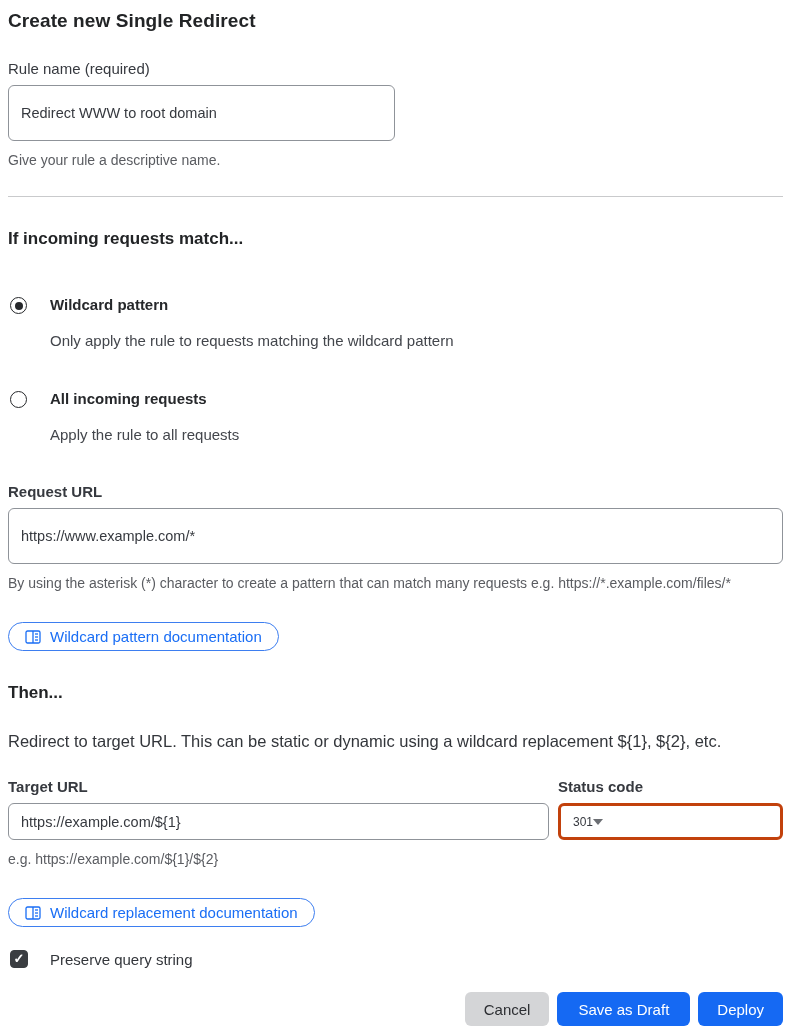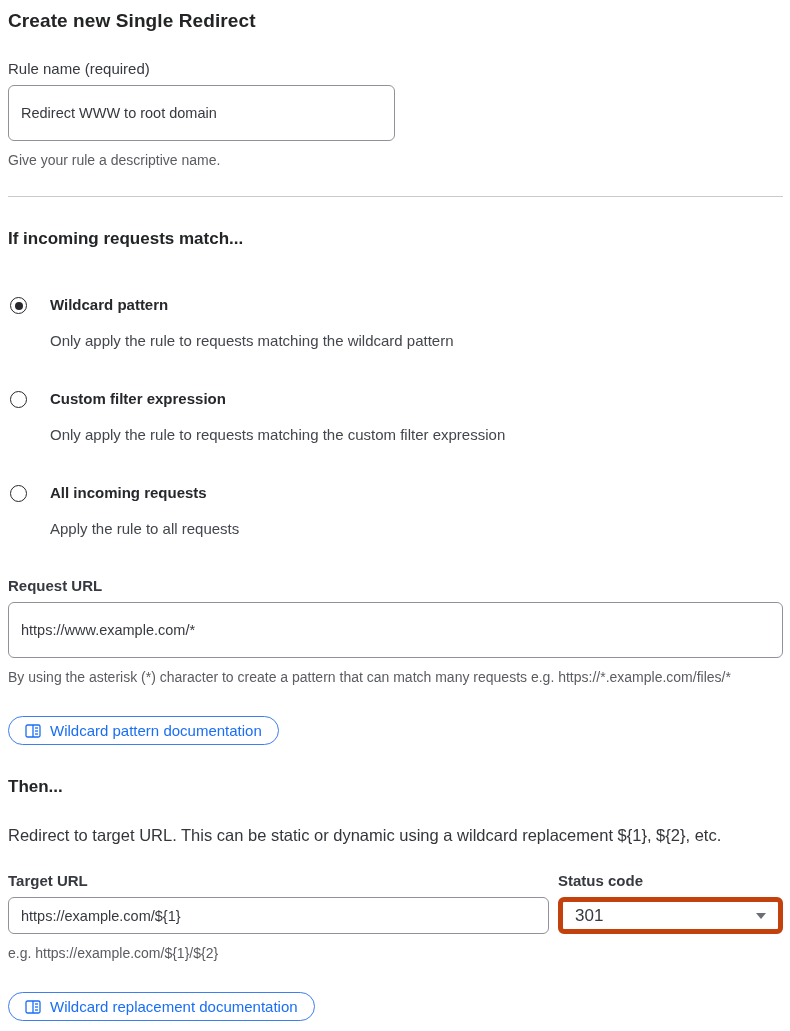--- a/index.html
+++ b/index.html
@@ -131,27 +131,26 @@
     margin-top: 26px;
   }
   .target-col { flex: 1 1 auto; }
   .status-col { flex: 0 0 225px; }
   .target-row .field-label { margin-top: 0; }
   .target-row .text-input { height: 37px; }
 
   .select-box {
     display: flex;
     align-items: center;
-    justify-content: space-between;
     height: 37px;
-    border: 5px solid #c2410c;
+    border: 3px solid #c2410c;
     border-radius: 6px;
     padding: 0 12px;
     margin-top: 8px;
-    font-size: 17px;
+    font-size: 12px;
     color: #36393f;
     background: #fff;
     cursor: pointer;
   }
   .caret-down {
     width: 0; height: 0;
     border-left: 5px solid transparent;
     border-right: 5px solid transparent;
     border-top: 6px solid #6b6e73;
   }
@@ -232,27 +231,20 @@
 <div class="radio-group">
 
   <div class="radio-option">
     <div class="radio-circle checked"></div>
     <div class="radio-texts">
       <div class="radio-label">Wildcard pattern</div>
       <div class="radio-desc">Only apply the rule to requests matching the wildcard pattern</div>
     </div>
   </div>
 
-  <div class="radio-option">
-    <div class="radio-circle"></div>
-    <div class="radio-texts">
-      <div class="radio-label">Custom filter expression</div>
-      <div class="radio-desc">Only apply the rule to requests matching the custom filter expression</div>
-    </div>
-  </div>
 
   <div class="radio-option">
     <div class="radio-circle"></div>
     <div class="radio-texts">
       <div class="radio-label">All incoming requests</div>
       <div class="radio-desc">Apply the rule to all requests</div>
     </div>
   </div>
 
 </div>

